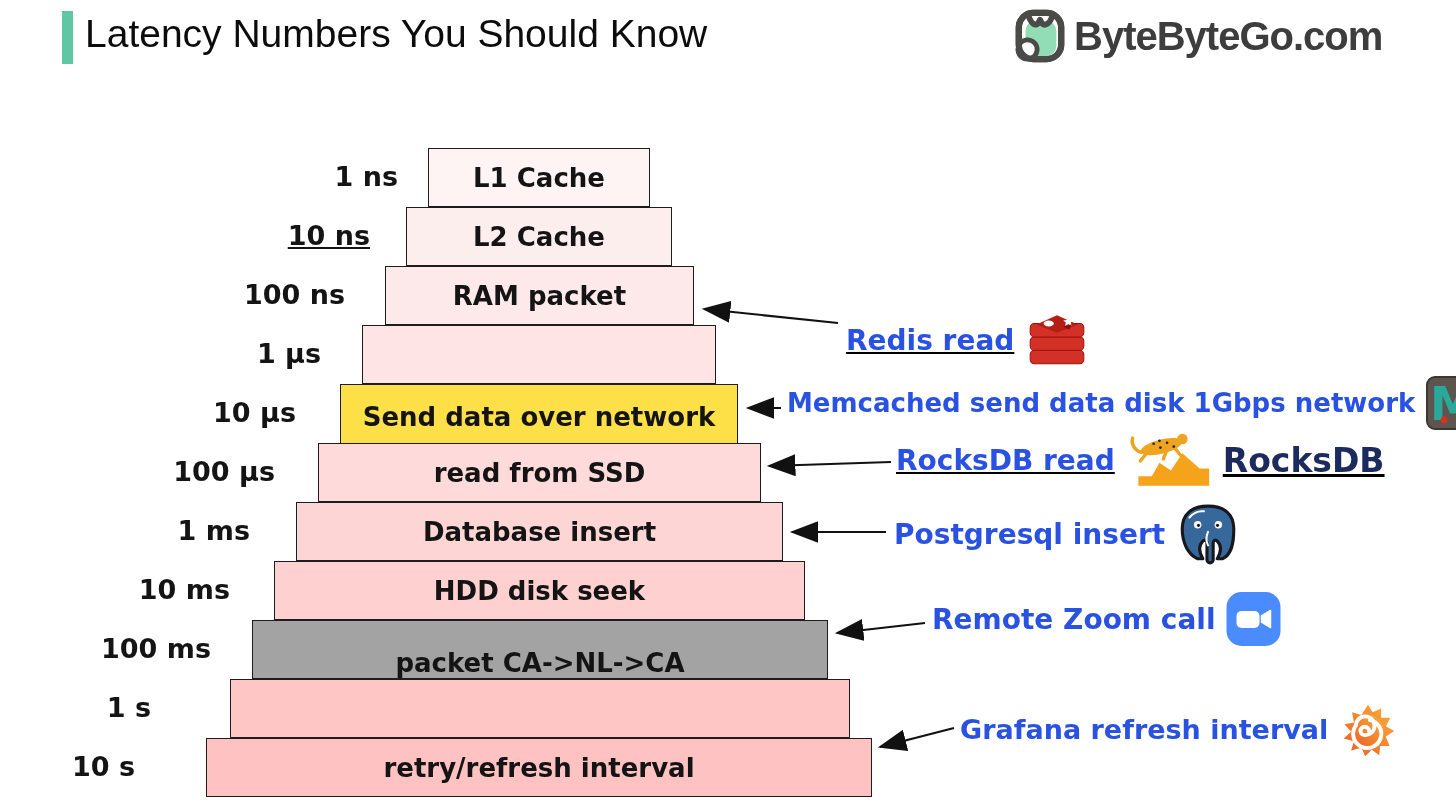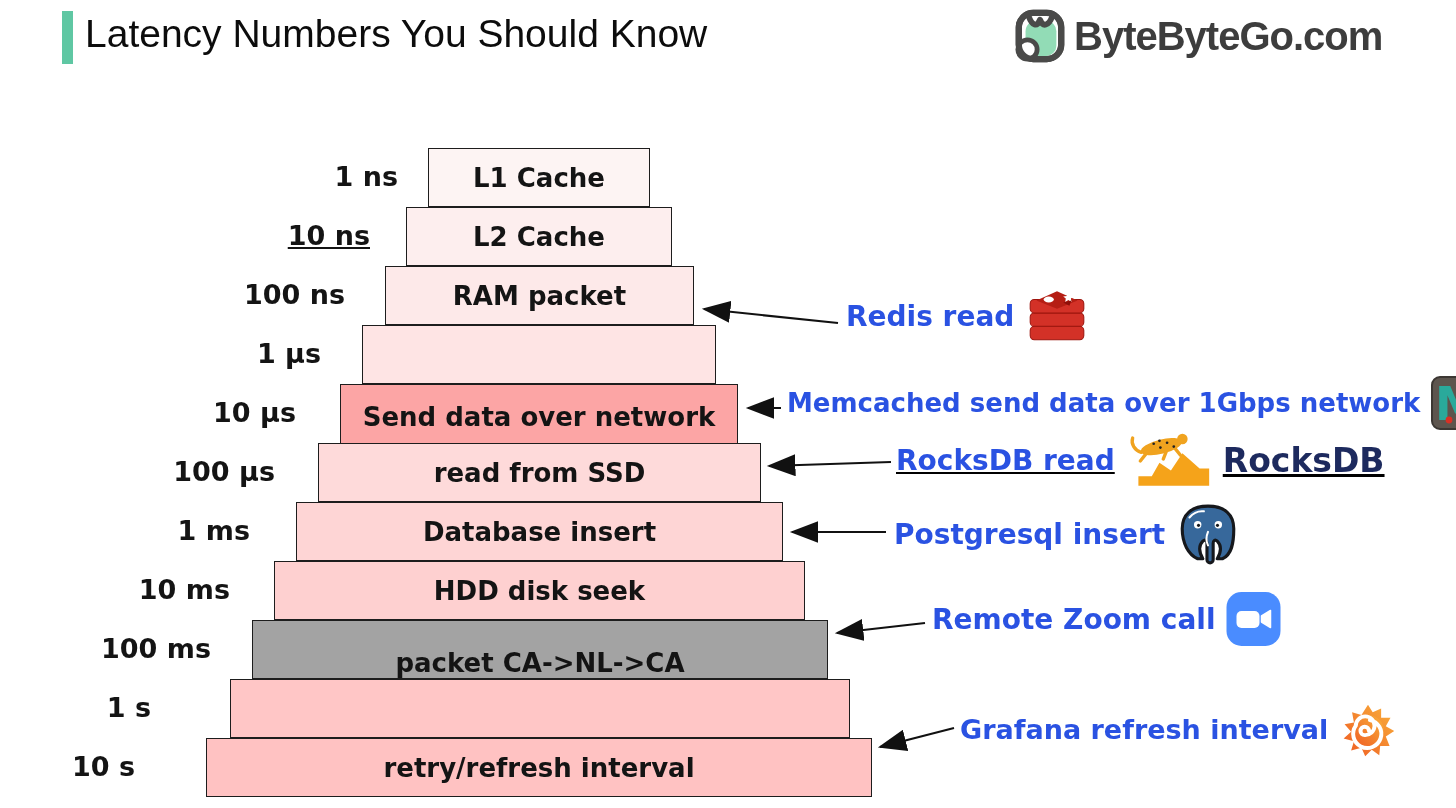--- a/index.html
+++ b/index.html
@@ -51,21 +51,21 @@
       </div>
       <div class="prow" style="left: 358px; top: 207px; width: 266px; height: 59px; background: rgb(253, 238, 238);">
         <span>L2 Cache</span>
       </div>
       <div class="prow" style="left: 337px; top: 266px; width: 309px; height: 59px; background: rgb(253, 233, 233);">
         <span>RAM packet</span>
       </div>
       <div class="prow" style="left: 314px; top: 325px; width: 354px; height: 59px; background: rgb(254, 228, 228);">
         <span></span>
       </div>
-      <div class="prow" style="left: 292px; top: 384px; width: 398px; height: 66px; background: #fca5a5;">
+      <div class="prow" style="left: 292px; top: 384px; width: 398px; height: 66px; background: #fde047;">
         <span>Send data over network</span>
       </div>
       <div class="prow" style="left: 270px; top: 443px; width: 443px; height: 59px; background: rgb(254, 218, 218);">
         <span>read from SSD</span>
       </div>
       <div class="prow" style="left: 248px; top: 502px; width: 487px; height: 59px; background: rgb(254, 213, 213);">
         <span>Database insert</span>
       </div>
       <div class="prow" style="left: 226px; top: 561px; width: 531px; height: 59px; background: rgb(254, 208, 208);">
         <span>HDD disk seek</span>
@@ -101,35 +101,35 @@
       </marker>
     </defs>
     <line x1="790" y1="323" x2="656" y2="309" stroke="#111" stroke-width="2.2" marker-end="url(#ah)"></line>
     <line x1="733" y1="408" x2="700" y2="408" stroke="#111" stroke-width="2.2" marker-end="url(#ah)"></line>
     <line x1="843" y1="462" x2="721" y2="466" stroke="#111" stroke-width="2.2" marker-end="url(#ah)"></line>
     <line x1="838" y1="532" x2="744" y2="532" stroke="#111" stroke-width="2.2" marker-end="url(#ah)"></line>
     <line x1="877" y1="623" x2="789" y2="633" stroke="#111" stroke-width="2.2" marker-end="url(#ah)"></line>
     <line x1="906" y1="728" x2="832" y2="747" stroke="#111" stroke-width="2.2" marker-end="url(#ah)"></line>
   </svg>
 
-  <div class="ann" id="ann-redis" style="left:798px;top:284px;height:64px;">
+  <div class="ann" id="ann-redis" style="left:798px;top:308px;height:64px;text-decoration:underline;">
     <span class="txt">Redis read</span>
     <svg class="icon" width="66" height="62" viewBox="0 0 64 60">
       <rect x="6" y="40" width="52" height="13" rx="4" fill="#d33127" stroke="#9c140d" stroke-width="1"></rect>
       <rect x="6" y="27" width="52" height="13" rx="4" fill="#d33127" stroke="#9c140d" stroke-width="1"></rect>
       <rect x="6" y="14" width="52" height="13" rx="4" fill="#d33127" stroke="#9c140d" stroke-width="1"></rect>
       <polygon points="12,15 32,6 52,15 32,23" fill="#b51e14"></polygon>
       <polygon points="43,7 44.5,10.5 48,11 45.5,13 46,16.5 43,14.6 40,16.5 40.5,13 38,11 41.5,10.5" fill="#ffffff"></polygon>
       <ellipse cx="24" cy="14" rx="5" ry="2.8" fill="#ffffff"></ellipse>
       <polygon points="38,17 46,15 44,20" fill="#8e0f09"></polygon>
     </svg>
   </div>
 
   <div class="ann" id="ann-memcached" style="left:739px;top:374px;height:58px;">
-    <span class="txt">Memcached send data over 1Gbps network</span>
+    <span class="txt">Memcached send data disk 1Gbps network</span>
     <svg class="icon" width="56" height="58" viewBox="0 0 56 56">
       <rect x="2" y="2" width="52" height="52" rx="8" fill="#5d554e" stroke="#3c3733" stroke-width="2"></rect>
       <text x="28" y="45" text-anchor="middle" font-family="DejaVu Sans, sans-serif" font-size="46" font-weight="bold" fill="#2aa99b">M</text>
       <circle cx="19" cy="45" r="3.4" fill="#d93025"></circle>
       <circle cx="37" cy="45" r="3.4" fill="#d93025"></circle>
     </svg>
   </div>
 
   <div class="ann" id="ann-rocksdb" style="left:848px;top:430px;height:60px;text-decoration:underline;">
     <span class="txt">RocksDB read</span>

